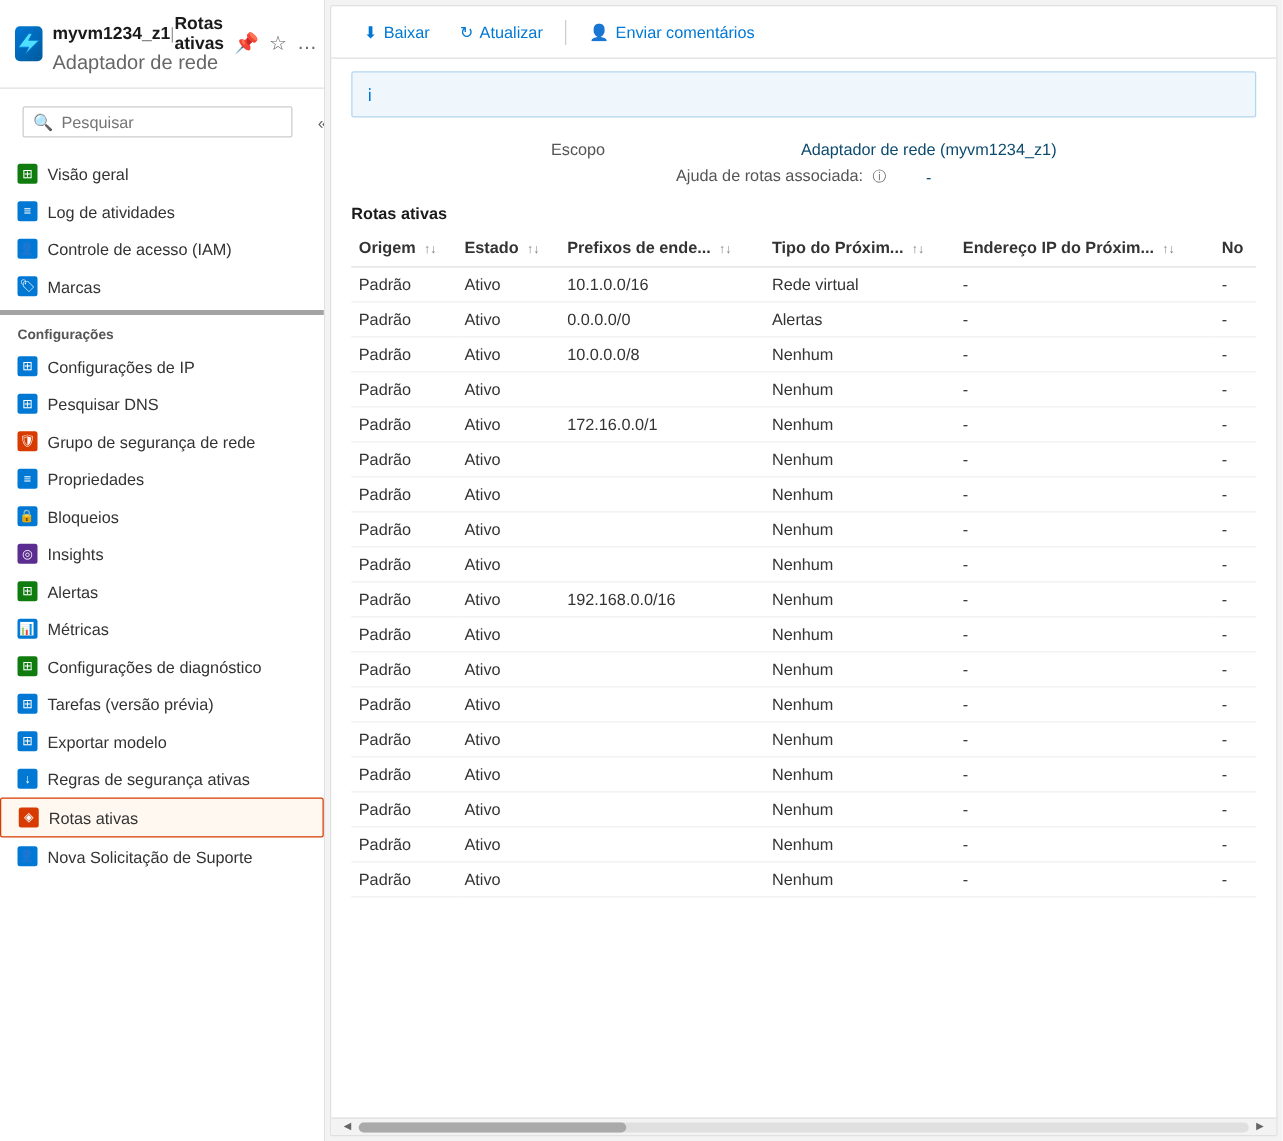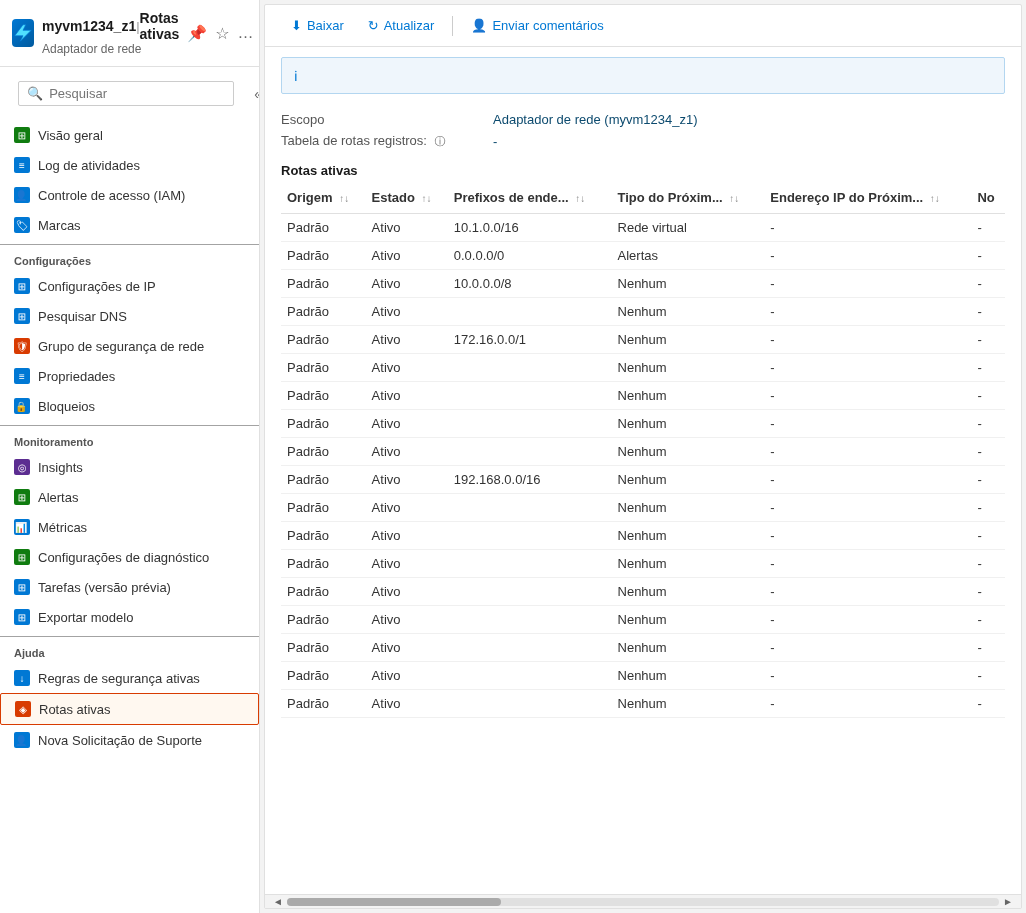--- a/index.html
+++ b/index.html
@@ -27,21 +27,21 @@
       width: 28px; height: 28px;
       background: linear-gradient(135deg, #0078d4, #005a9e);
       border-radius: 4px;
       display: flex; align-items: center; justify-content: center;
       color: white; font-size: 14px; font-weight: bold;
     }
     .header-title {
       font-size: 14px; font-weight: 600; color: #1a1a1a;
     }
     .header-subtitle {
-      font-size: 12px; color: #666;
+      font-size: 16px; color: #666;
     }
     .header-title-block { flex: 1; }
     .header-actions { display: flex; gap: 8px; align-items: center; }
     .header-actions span { color: #666; cursor: pointer; font-size: 16px; }
 
     .search-box {
       margin: 8px 10px;
       display: flex;
       align-items: center;
       border: 1px solid #ccc;
@@ -75,21 +75,21 @@
       border: 1px solid #d83b01;
       border-radius: 2px;
     }
 
     .section-label {
       padding: 10px 14px 4px;
       font-size: 11px;
       font-weight: 600;
       color: #555;
       text-transform: none;
-      border-top: 1px solid #a3a3a3;
+      border-top: 4px solid #a3a3a3;
       margin-top: 4px;
     }
 
     
     .main {
       flex: 1;
       background: #fff;
       display: flex;
       flex-direction: column;
       overflow: hidden;
@@ -135,21 +135,22 @@
 
     .meta-section {
       padding: 8px 16px;
       display: flex;
       flex-direction: column;
       gap: 6px;
     }
     .meta-row {
       display: flex;
       align-items: center;
-      gap: 12px;
+      gap: 0;
+      justify-content: center;
     }
     .meta-label { color: #555; min-width: 200px; font-size: 13px; }
     .meta-value { color: #0c4a6e; font-size: 13px; }
 
     .section-title {
       padding: 6px 16px 4px;
       font-size: 13px;
       font-weight: 600;
       color: #1a1a1a;
     }
@@ -294,21 +295,20 @@
       <span>Grupo de segurança de rede</span>
       </div>
       <div class="nav-item">
         <span class="nav-icon-sq sq-blue">≡</span>
       <span>Propriedades</span>
       </div>
       <div class="nav-item">
         <span class="nav-icon-sq sq-blue">🔒</span>
       <span>Bloqueios</span>
       </div>
-      <div class="section-label">Monitoramento</div>
       <div class="nav-item">
         <span class="nav-icon-sq sq-purple">◎</span>
       <span>Insights</span>
       </div>
       <div class="nav-item">
         <span class="nav-icon-sq sq-green">⊞</span>
       <span>Alertas</span>
       </div>
       <div class="nav-item">
         <span class="nav-icon-sq sq-blue">📊</span>
@@ -319,21 +319,20 @@
       <span>Configurações de diagnóstico</span>
       </div>
       <div class="nav-item">
         <span class="nav-icon-sq sq-blue">⊞</span>
       <span>Tarefas (versão prévia)</span>
       </div>
       <div class="nav-item">
         <span class="nav-icon-sq sq-blue">⊞</span>
       <span>Exportar modelo</span>
       </div>
-      <div class="section-label">Ajuda</div>
       <div class="nav-item">
         <span class="nav-icon-sq sq-blue">↓</span>
       <span>Regras de segurança ativas</span>
       </div>
       <div class="nav-item active-bordered">
         <span class="nav-icon-sq sq-orange">◈</span>
       <span>Rotas ativas</span>
       </div>
       <div class="nav-item">
         <span class="nav-icon-sq sq-blue">👤</span>
@@ -364,21 +363,21 @@
     <span class="info-icon">ℹ</span>
   </div>
 
   <div class="meta-section">
     <div class="meta-row">
       <span class="meta-label">Escopo</span>
       <span class="meta-value">Adaptador de rede (myvm1234_z1)</span>
     </div>
     <div class="meta-row">
       <span class="meta-label">
-        <span>Tabela de rotas registros:</span>
+        <span>Ajuda de rotas associada:</span>
         <span style="margin-left:4px;color:#666;font-size:11px;cursor:pointer;">ⓘ</span>
       </span>
       <span class="meta-value">-</span>
     </div>
   </div>
 
   <div class="section-title">Rotas ativas</div>
 
   <div class="table-container">
     <table>

